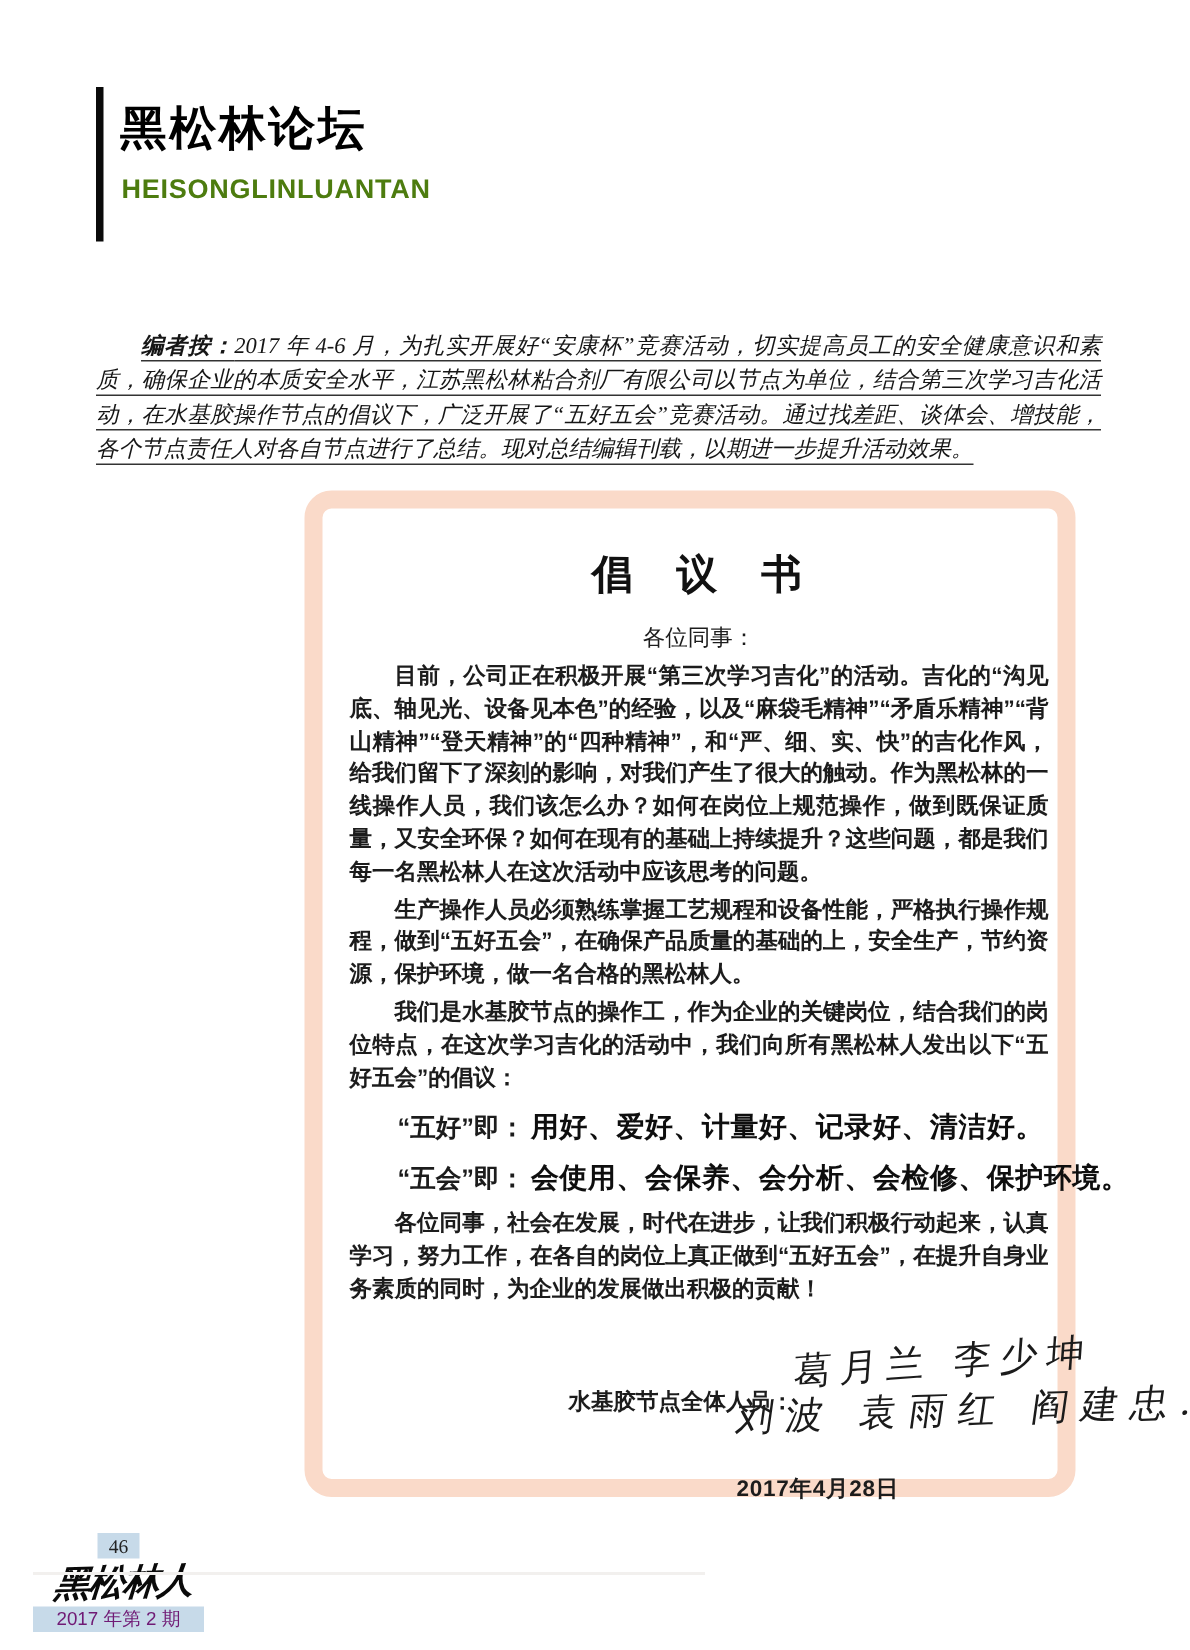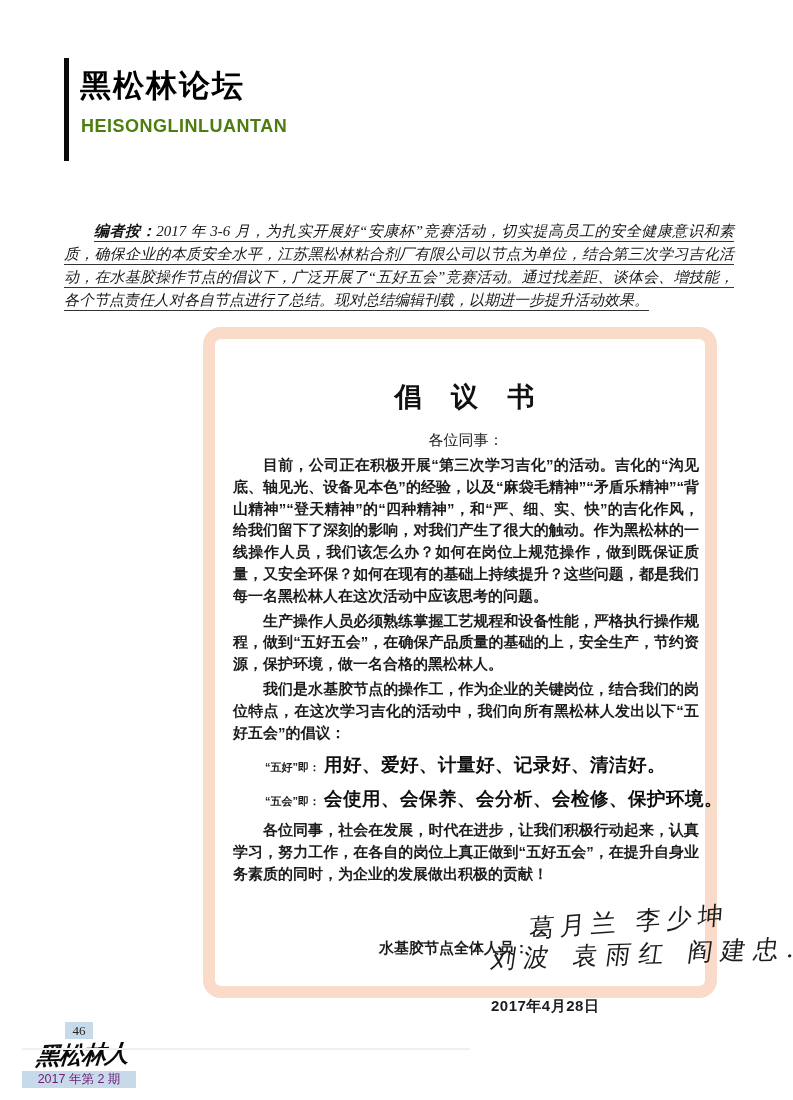--- a/index.html
+++ b/index.html
@@ -60,21 +60,21 @@
   
   .letter-box {
     position: absolute;
     left: 203px; top: 327px;
     width: 514px; height: 671px;
     border: 12px solid #fadac9;
     border-radius: 18px;
     background: #ffffff;
   }
   .letter-inner {
-    padding: 22px 6px 0 18px;
+    padding: 8px 6px 0 18px;
     color: #1c1c1c;
   }
   .letter-title {
     text-align: center;
     font-size: 27px;
     font-weight: bold;
     letter-spacing: 3px;
     word-spacing: 16px;
     margin-top: 18px;
     color: #111;
@@ -93,21 +93,21 @@
     text-align: justify;
     text-indent: 2em;
     margin-top: 3px;
   }
   .slogan {
     margin-top: 9px;
     text-indent: 2em;
     white-space: nowrap;
   }
   .slogan-prefix {
-    font-size: 11px;
+    font-size: 17px;
     font-weight: 600;
     margin-right: 4px;
   }
   .slogan-content {
     font-size: 18.5px;
     font-weight: bold;
     letter-spacing: 0.5px;
     color: #0e0e0e;
   }
   .closing { margin-top: 8px; }
@@ -200,21 +200,21 @@
 </style>
 </head>
 <body>
 
 <div class="page">
 
   <div class="header-bar"></div>
   <div class="header-title">黑松林论坛</div>
   <div class="header-subtitle">HEISONGLINLUANTAN</div>
 
-  <p class="editor-note"><b>编者按：</b><span>2017 年 3-6 月，为扎实开展好“安康杯”竞赛活动，切实提高员工的安全健康意识和素质，确保企业的本质安全水平，江苏黑松林粘合剂厂有限公司以节点为单位，结合第三次学习吉化活动，在水基胶操作节点的倡议下，广泛开展了“五好五会”竞赛活动。通过找差距、谈体会、增技能，各个节点责任人对各自节点进行了总结。现对总结编辑刊载，以期进一步提升活动效果。</span></p>
+  <p class="editor-note"><b>编者按：</b><span>2017 年 4-6 月，为扎实开展好“安康杯”竞赛活动，切实提高员工的安全健康意识和素质，确保企业的本质安全水平，江苏黑松林粘合剂厂有限公司以节点为单位，结合第三次学习吉化活动，在水基胶操作节点的倡议下，广泛开展了“五好五会”竞赛活动。通过找差距、谈体会、增技能，各个节点责任人对各自节点进行了总结。现对总结编辑刊载，以期进一步提升活动效果。</span></p>
 
   <div class="letter-box">
     <div class="letter-inner">
 
       <div class="letter-title">倡 议 书</div>
 
       <p class="letter-greeting">各位同事：</p>
 
       <p class="letter-para">目前，公司正在积极开展“第三次学习吉化”的活动。吉化的“沟见底、轴见光、设备见本色”的经验，以及“麻袋毛精神”“矛盾乐精神”“背山精神”“登天精神”的“四种精神”，和“严、细、实、快”的吉化作风，给我们留下了深刻的影响，对我们产生了很大的触动。作为黑松林的一线操作人员，我们该怎么办？如何在岗位上规范操作，做到既保证质量，又安全环保？如何在现有的基础上持续提升？这些问题，都是我们每一名黑松林人在这次活动中应该思考的问题。</p>
       <p class="letter-para">生产操作人员必须熟练掌握工艺规程和设备性能，严格执行操作规程，做到“五好五会”，在确保产品质量的基础的上，安全生产，节约资源，保护环境，做一名合格的黑松林人。</p>

